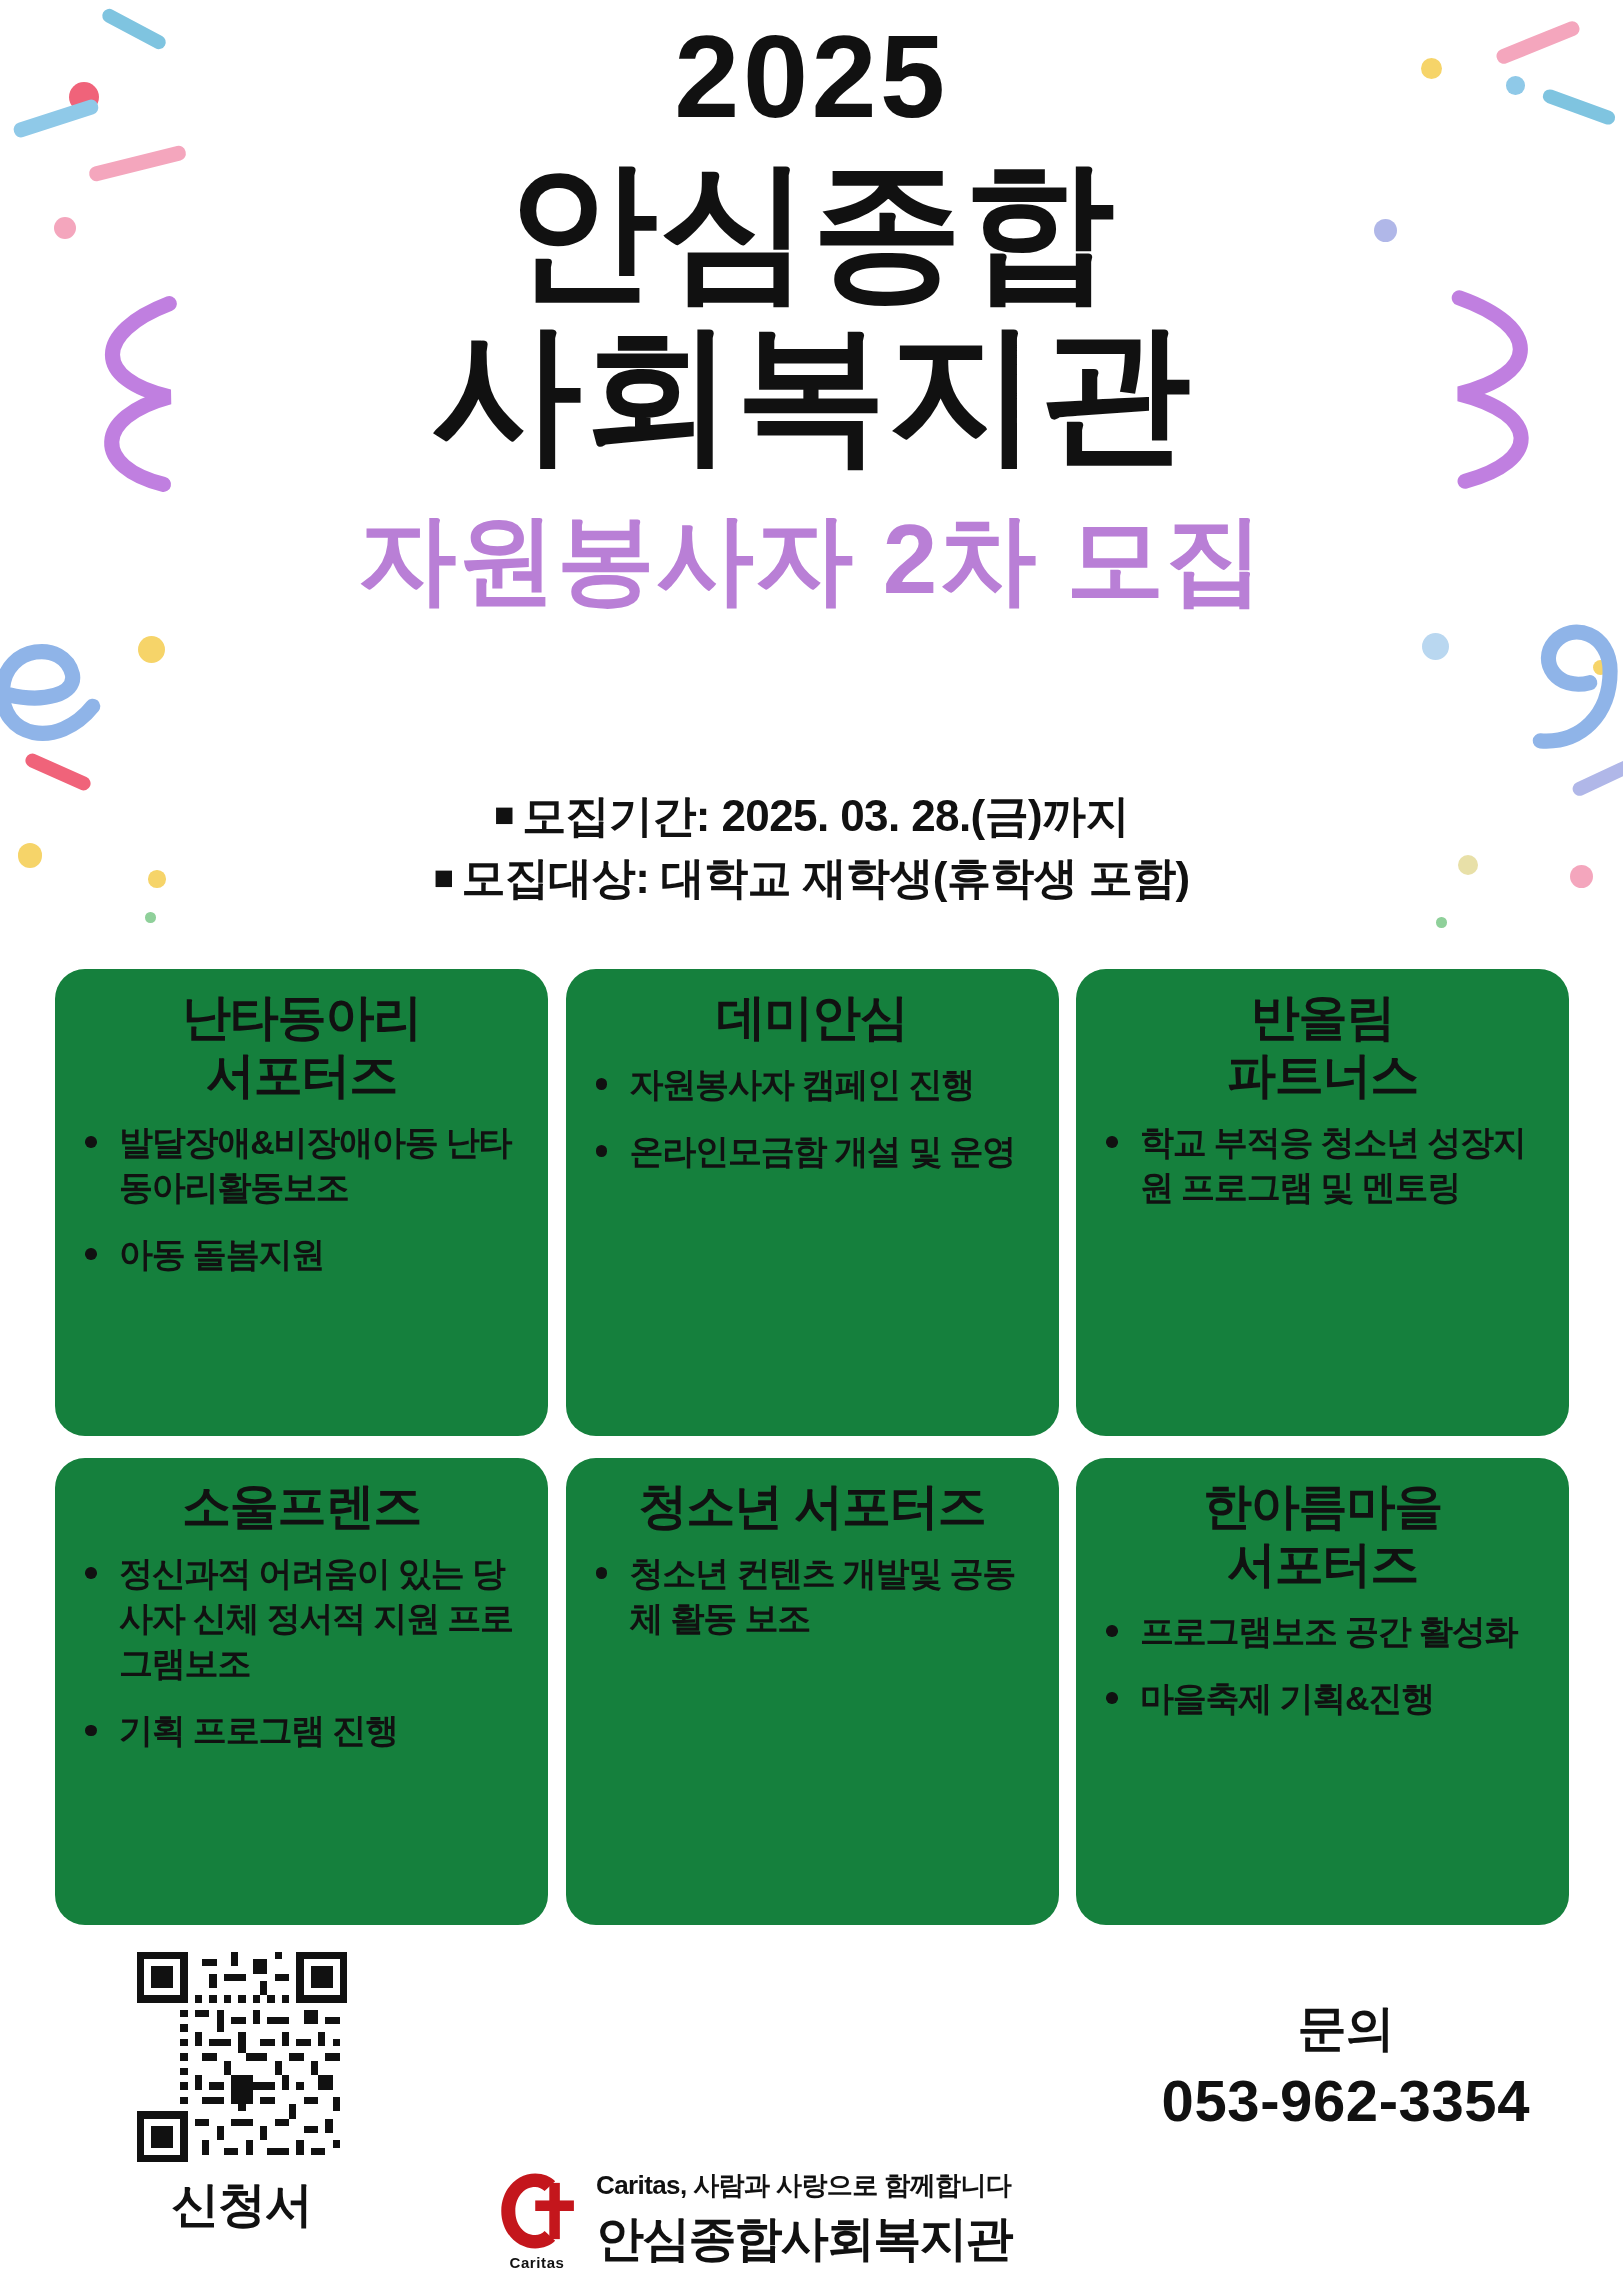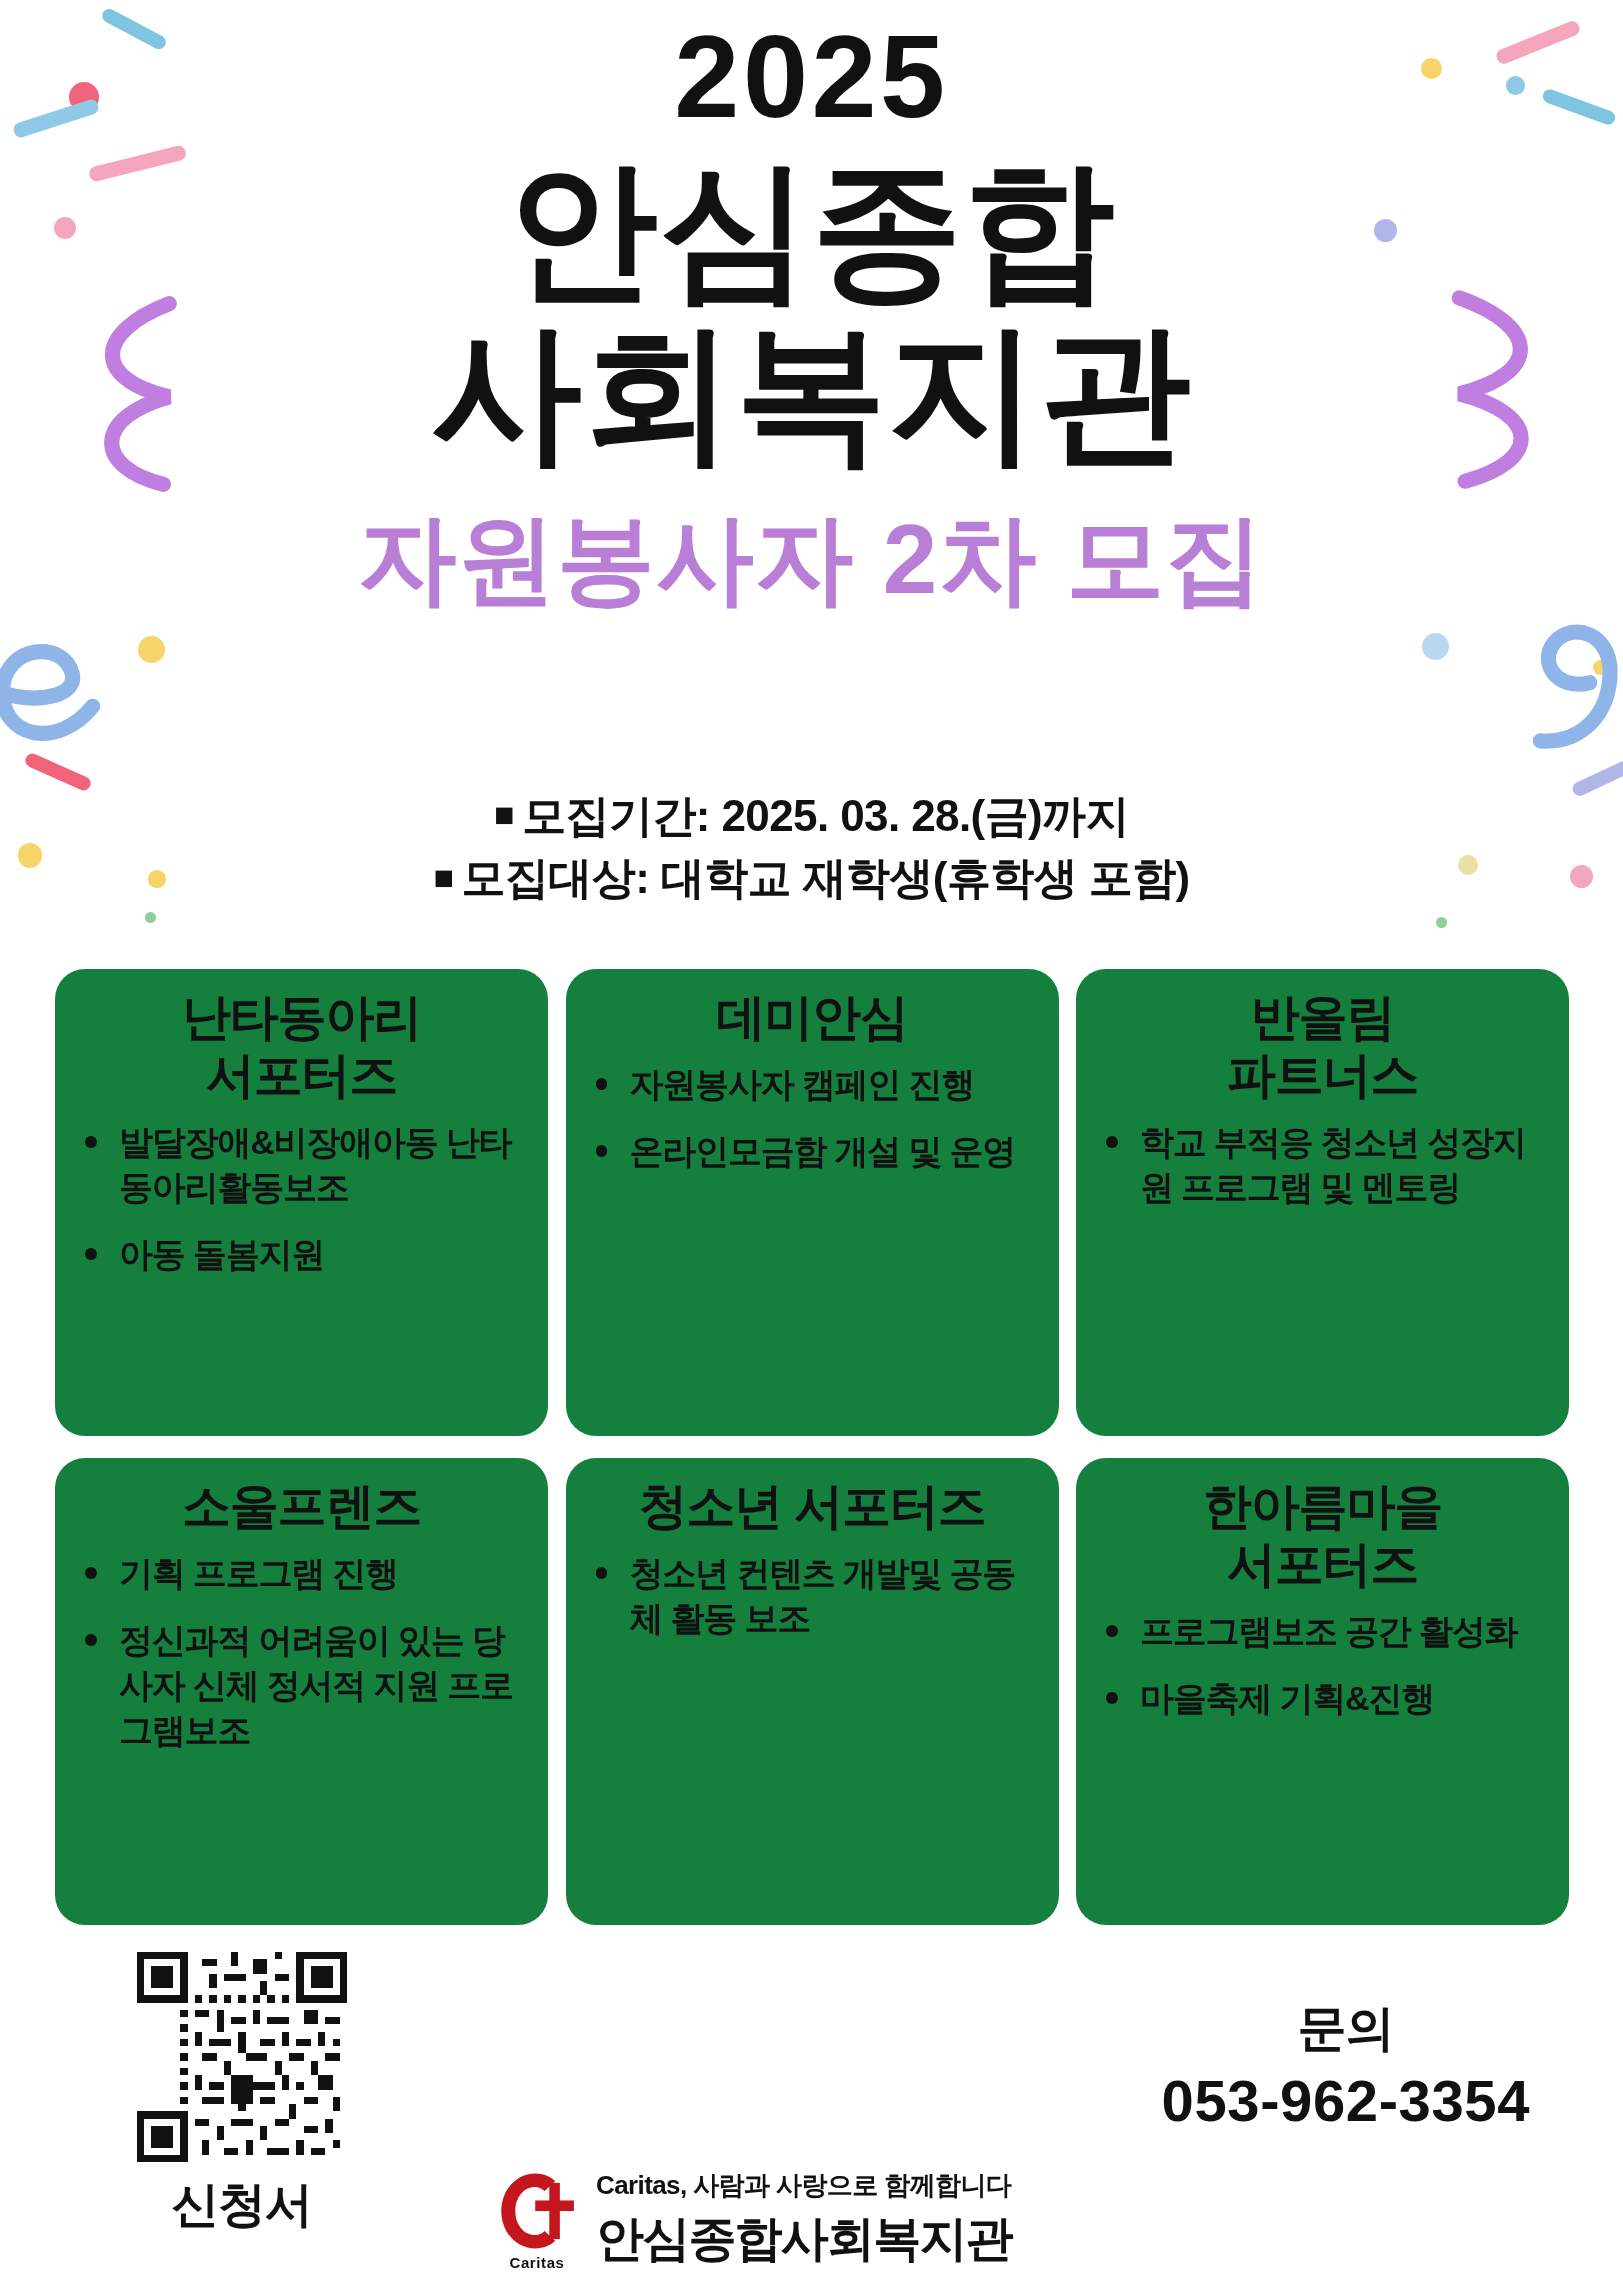--- a/index.html
+++ b/index.html
@@ -318,22 +318,22 @@
       <ul>
         <li>학교 부적응 청소년 성장지원 프로그램  및 멘토링</li>
       </ul>
     </div>
 
     <div class="card">
       <div class="card-title">
         <div>소울프렌즈</div>
       </div>
       <ul>
+        <li>정신과적 어려움이 있는 당사자 신체 정서적 지원 프로그램보조</li>
         <li> 기획 프로그램 진행</li>
-        <li>정신과적 어려움이 있는 당사자 신체 정서적 지원 프로그램보조</li>
       </ul>
     </div>
 
     <div class="card">
       <div class="card-title">
         <div>청소년 서포터즈</div>
       </div>
       <ul>
         <li>청소년 컨텐츠 개발및 공동체 활동 보조</li>
       </ul>

